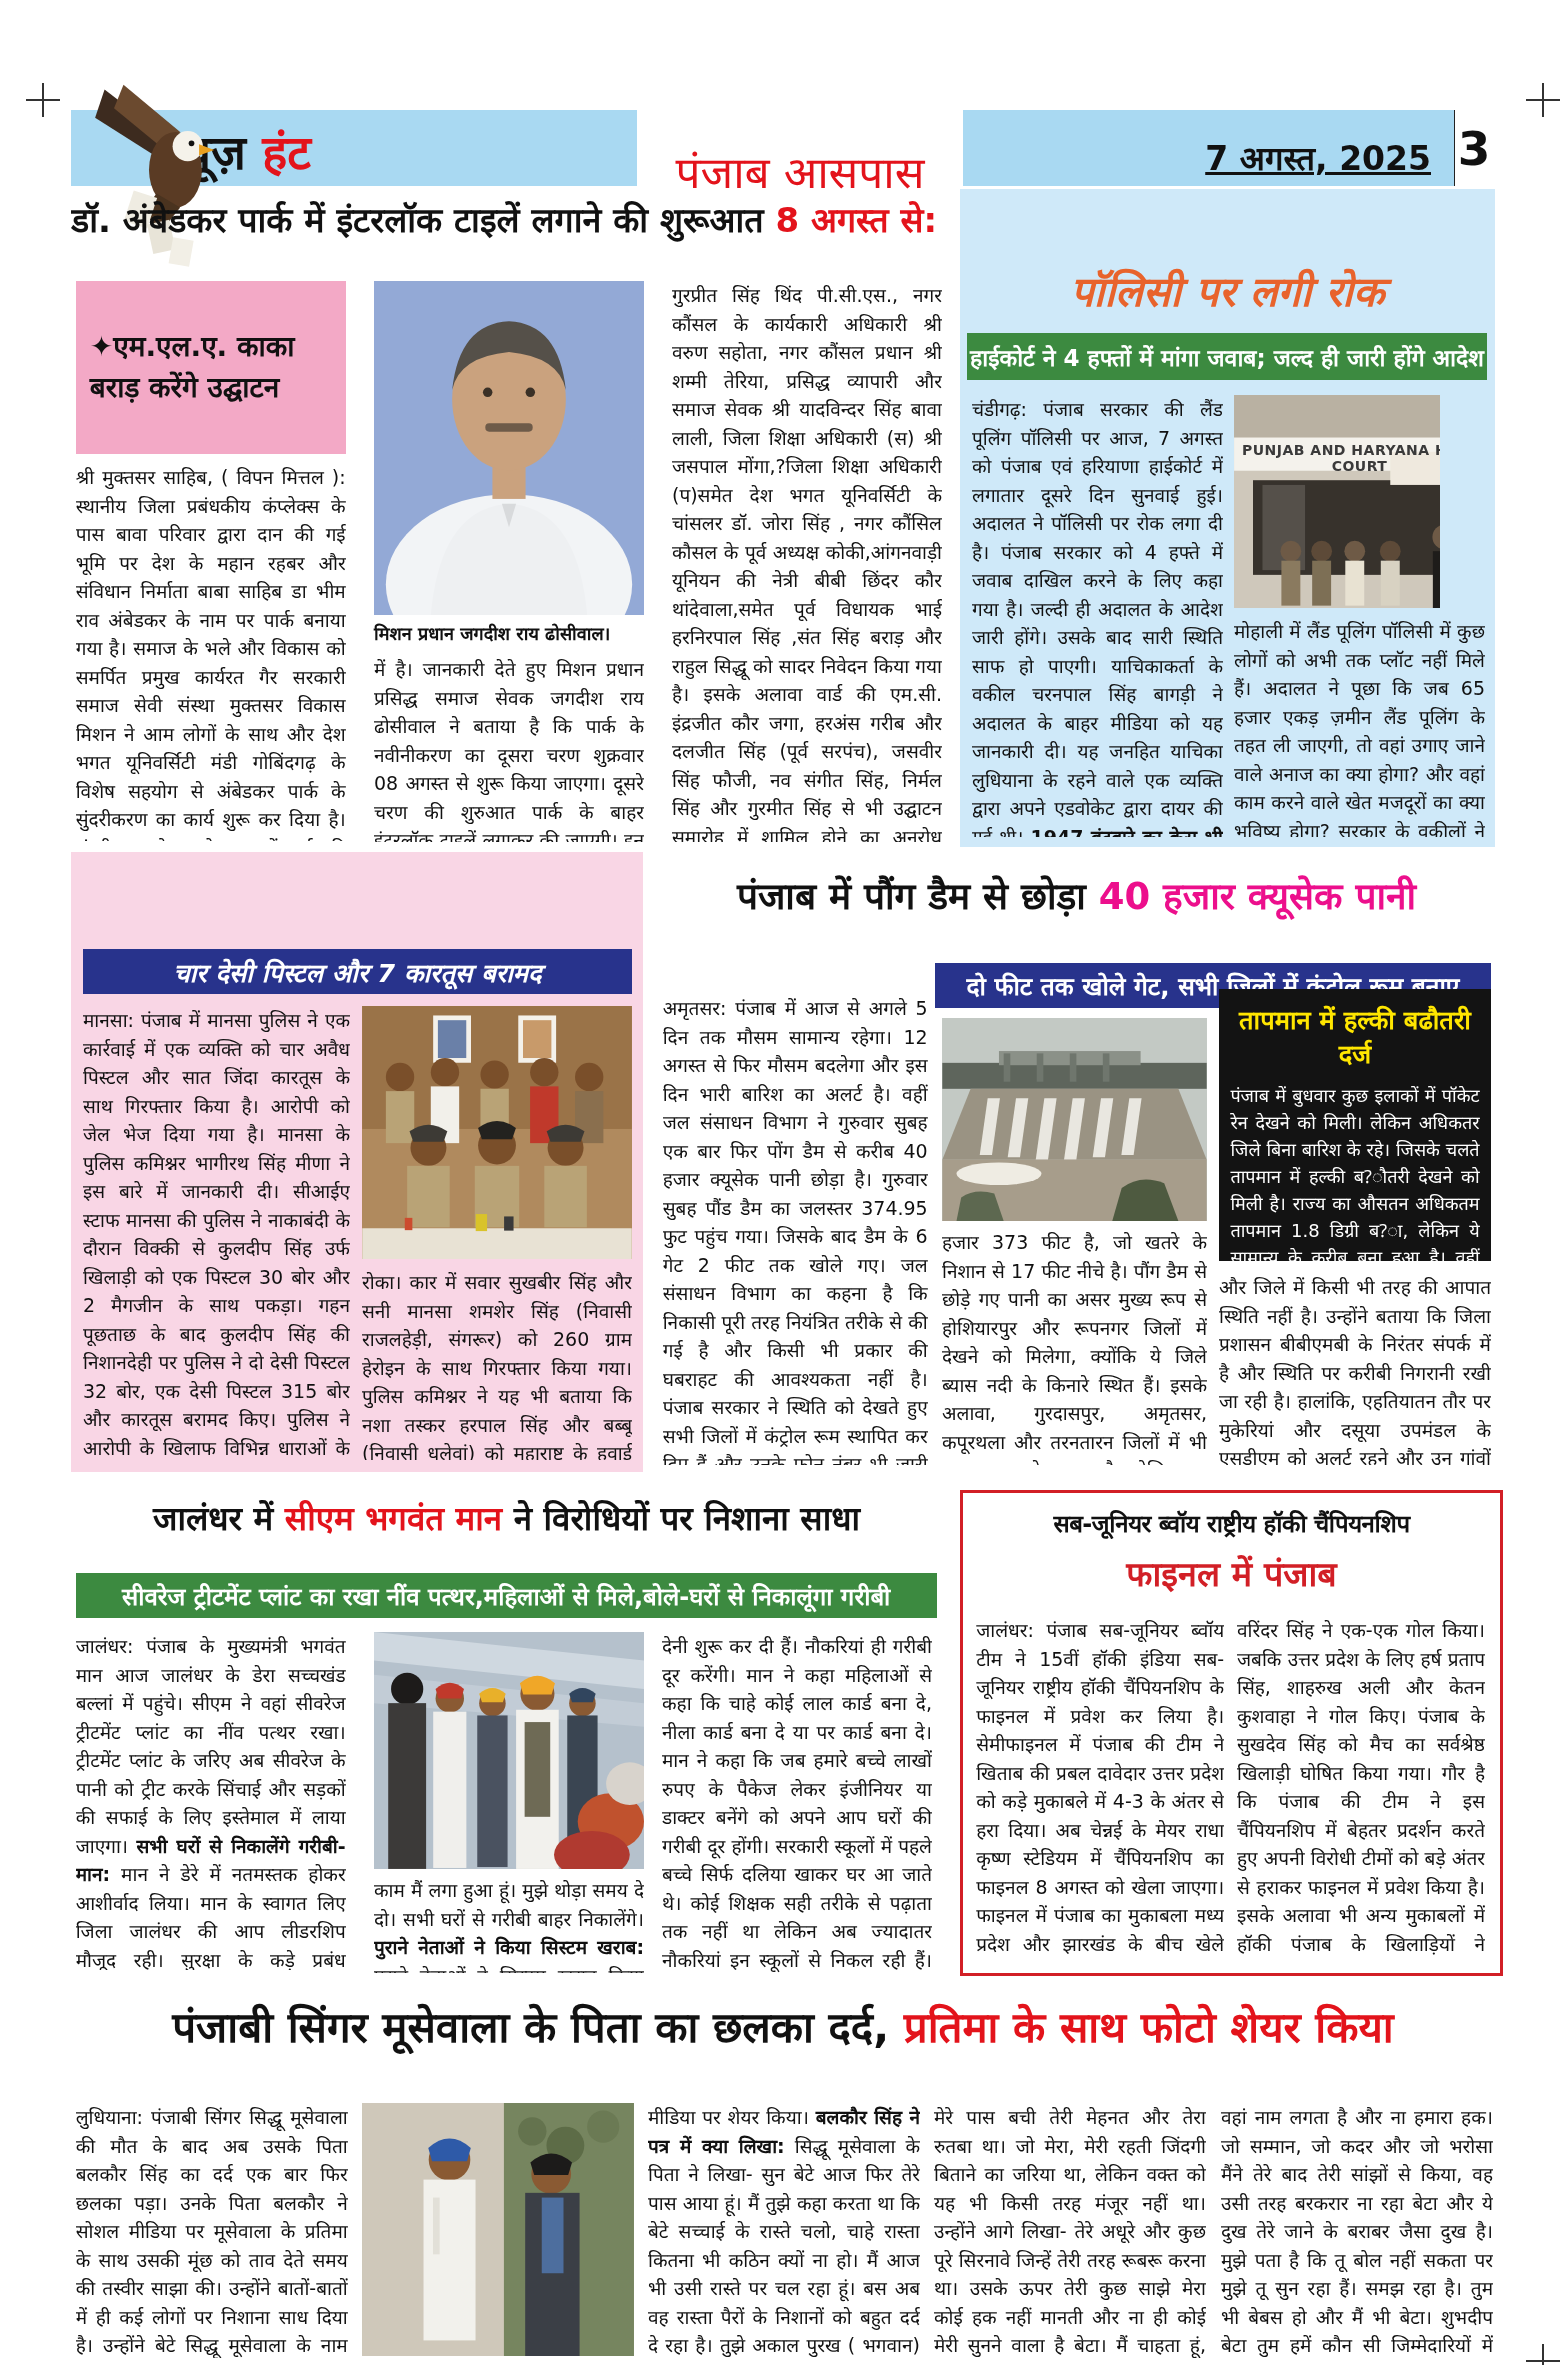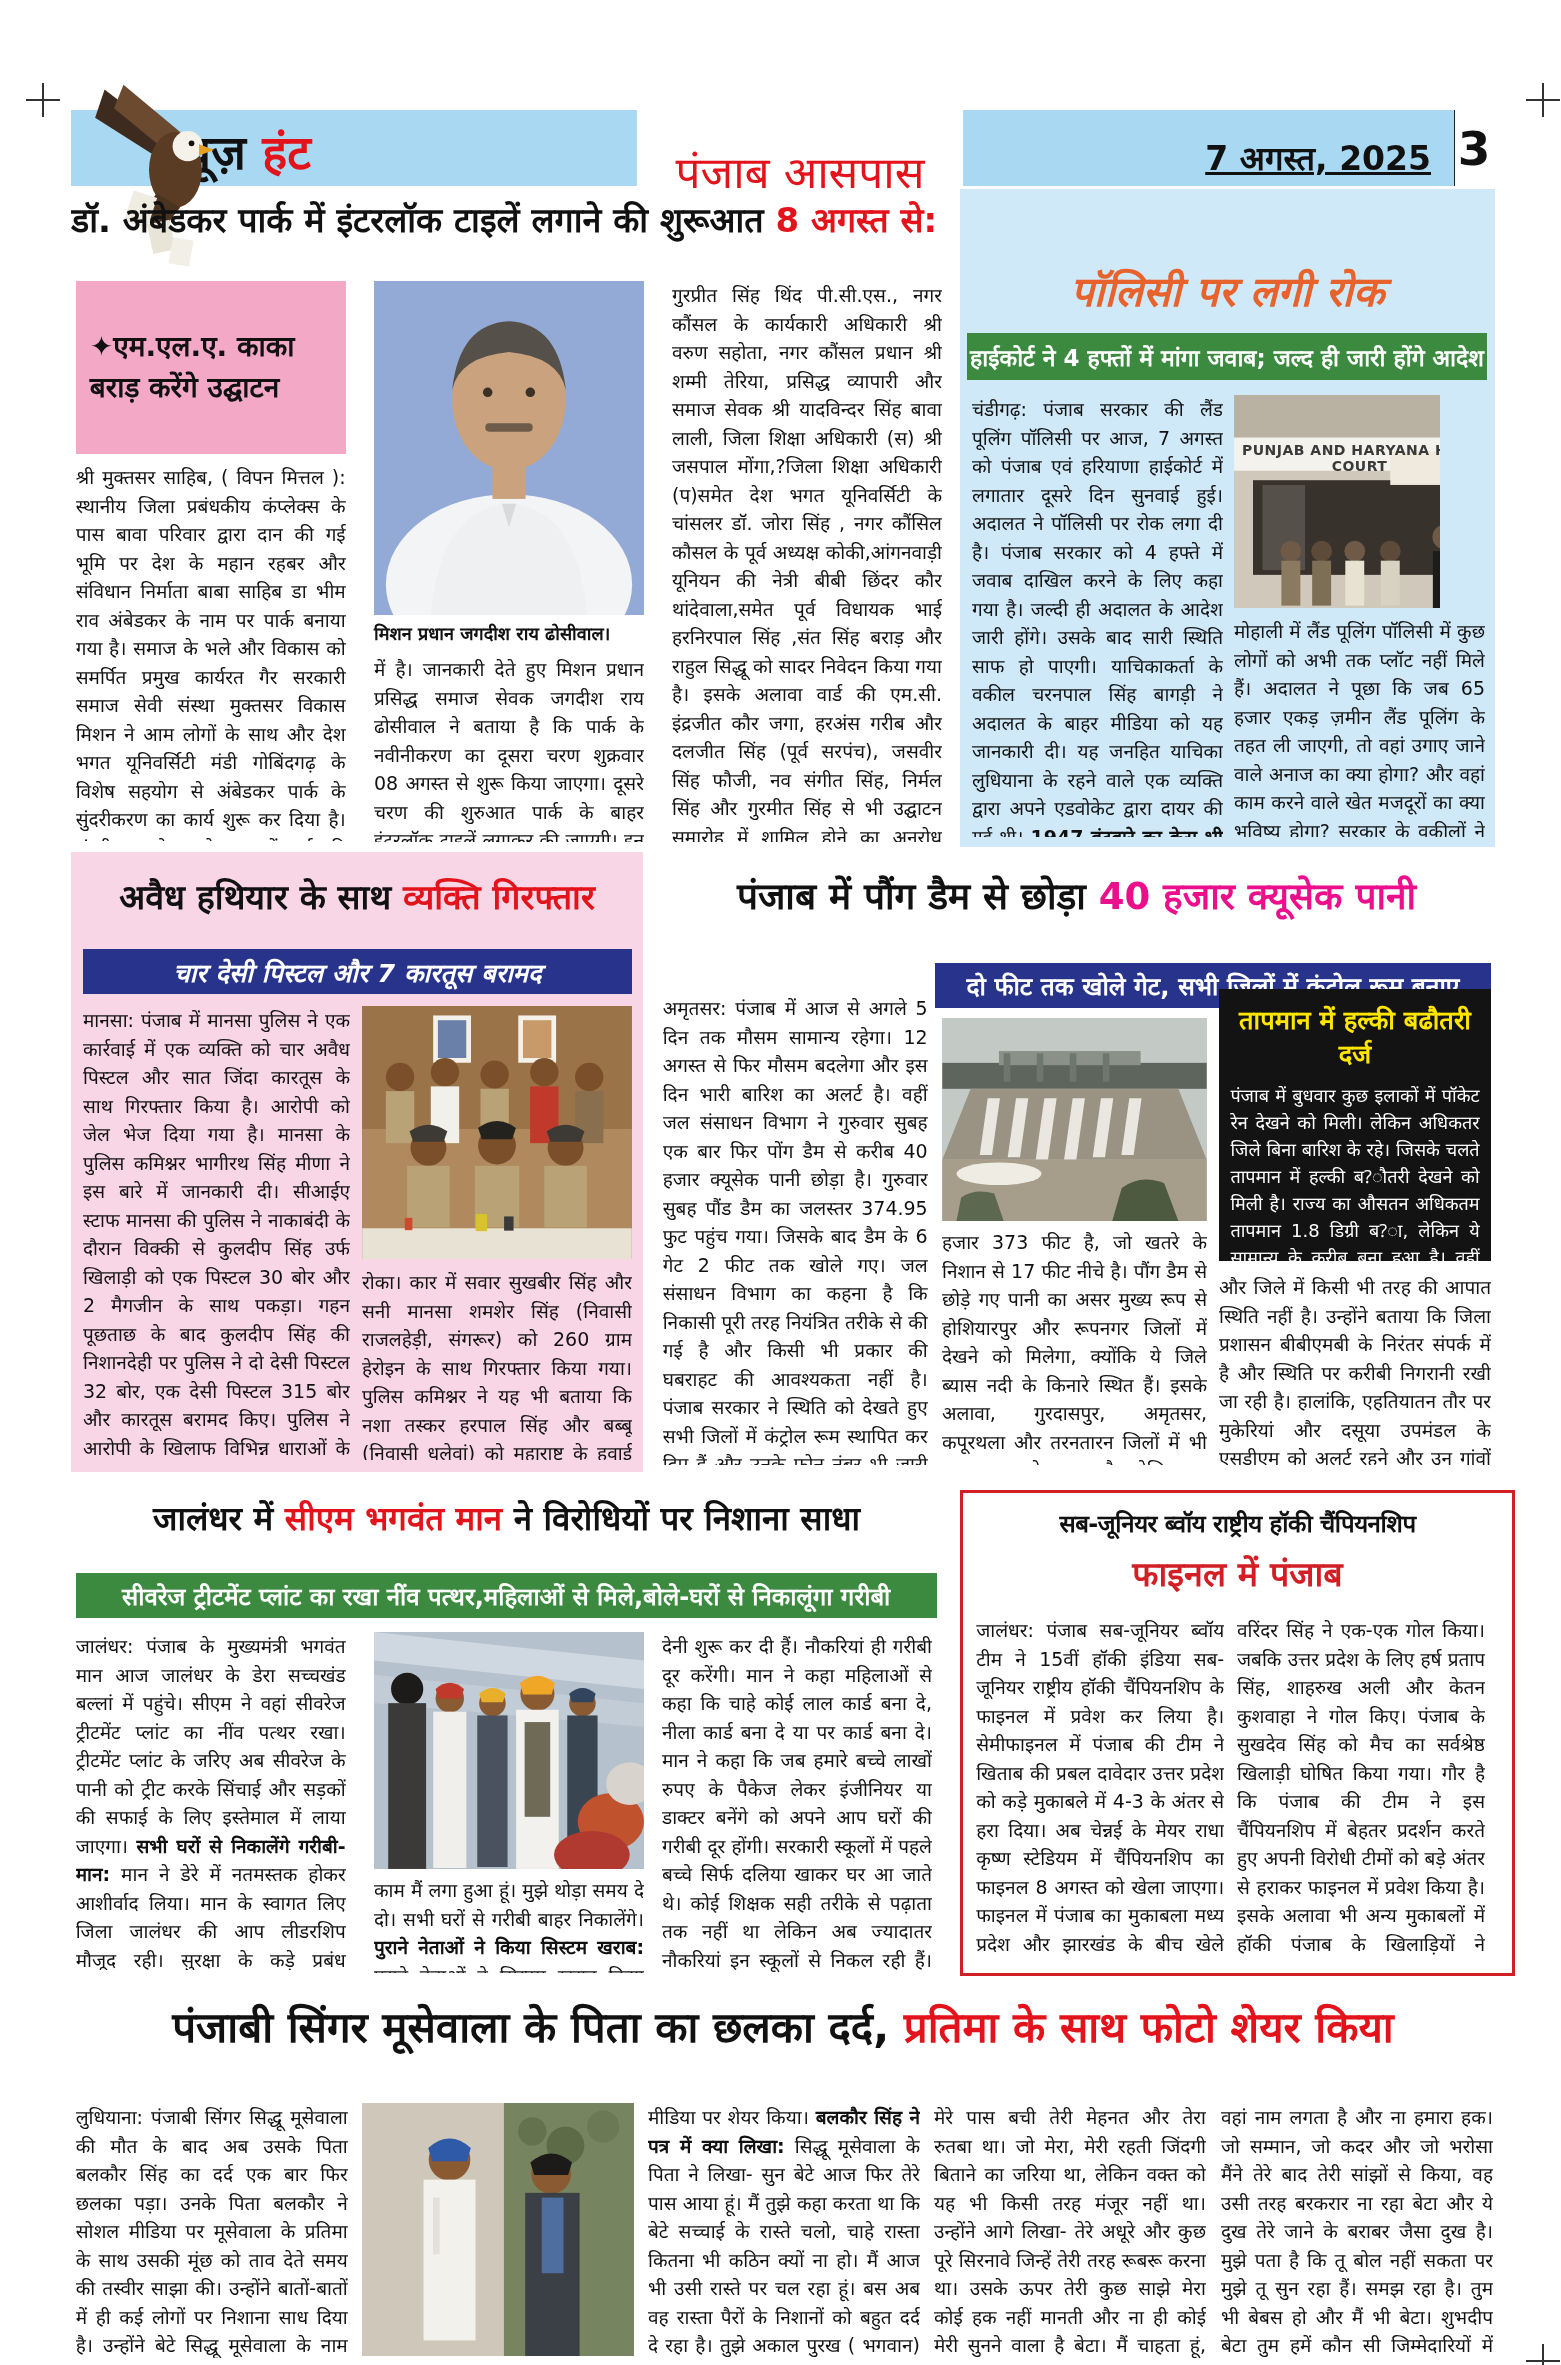--- a/index.html
+++ b/index.html
@@ -116,23 +116,20 @@
         <circle cx="445" cy="300" r="26" fill="#6e5a46"></circle>
           <rect x="420" y="330" width="52" height="120" fill="#1e1c1a"></rect>
       </svg>
       <div class="abs" style="left:0;top:47px;width:251px;text-align:center;font-size:14px;font-weight:bold;color:#3a3a3a;letter-spacing:0.5px;">PUNJAB AND HARYANA HIGH COURT</div>
     </div>
 
     <div class="abs bodytext" style="left:274px;top:428px;width:251px;height:220px;">मोहाली में लैंड पूलिंग पॉलिसी में कुछ लोगों को अभी तक प्लॉट नहीं मिले हैं। अदालत ने पूछा कि जब 65 हजार एकड़ ज़मीन लैंड पूलिंग के तहत ली जाएगी, तो वहां उगाए जाने वाले अनाज का क्या होगा? और वहां काम करने वाले खेत मजदूरों का क्या भविष्य होगा? सरकार के वकीलों ने भी अपने पक्ष में तर्क रखे। इस पर अदालत ने कहा कि सरकार के पास दो विकल्प हैं- या तो वह यह नीति वापस ले ले, या फिर अदालत इसे रद्द कर देगी।</div>
   </div>
 
   <div class="abs" style="left:71px;top:852px;width:572px;height:620px;background:#f9d6e5;">
-    <div class="headline" style="position:absolute;left:0;top:21px;width:100%;font-size:34px;">
-      <span style="color:#111;">अवैध हथियार के साथ </span><span style="color:#e3131b;">व्यक्ति गिरफ्तार</span>
-    </div>
     <div class="abs strap" style="left:12px;top:97px;width:549px;height:45px;background:#28338c;font-style:italic;">
       <span style="font-size:25.5px;white-space:nowrap;">चार देसी पिस्टल और 7 कारतूस बरामद</span>
     </div>
 
     <div class="abs bodytext" style="left:12px;top:154px;width:267px;height:454px;">
       <span>मानसा: पंजाब में मानसा पुलिस ने एक कार्रवाई में एक व्यक्ति को चार अवैध पिस्टल और सात जिंदा कारतूस के साथ गिरफ्तार किया है। आरोपी को जेल भेज दिया गया है। मानसा के पुलिस कमिश्नर भागीरथ सिंह मीणा ने इस बारे में जानकारी दी। सीआईए स्टाफ मानसा की पुलिस ने नाकाबंदी के दौरान विक्की से कुलदीप सिंह उर्फ खिलाड़ी को एक पिस्टल 30 बोर और 2 मैगजीन के साथ पकड़ा। गहन पूछताछ के बाद कुलदीप सिंह की निशानदेही पर पुलिस ने दो देसी पिस्टल 32 बोर, एक देसी पिस्टल 315 बोर और कारतूस बरामद किए। पुलिस ने आरोपी के खिलाफ विभिन्न धाराओं के तहत मामला दर्ज कर उसे रिमांड पर लिया है। </span>
     </div>
 
     <div class="photo" style="left:291px;top:154px;width:270px;height:253px;background:#b08a5e;">
       <svg width="270" height="253" viewBox="0 0 570 535">
@@ -253,21 +250,21 @@
       </svg>
     </div>
 
     <div class="abs bodytext" style="left:303px;top:395px;width:270px;height:97px;">
       <span>काम मैं लगा हुआ हूं। मुझे थोड़ा समय दे दो। सभी घरों से गरीबी बाहर निकालेंगे। </span><strong>पुराने नेताओं ने किया सिस्टम खराब:</strong><span> पुराने नेताओं ने सिस्टम खराब किया हुआ था। बच्चों को हमने नौकरियां</span>
     </div>
 
     <div class="abs bodytext" style="left:591px;top:151px;width:270px;height:341px;">देनी शुरू कर दी हैं। नौकरियां ही गरीबी दूर करेंगी। मान ने कहा महिलाओं से कहा कि चाहे कोई लाल कार्ड बना दे, नीला कार्ड बना दे या पर कार्ड बना दे। मान ने कहा कि जब हमारे बच्चे लाखों रुपए के पैकेज लेकर इंजीनियर या डाक्टर बनेंगे को अपने आप घरों की गरीबी दूर होंगी। सरकारी स्कूलों में पहले बच्चे सिर्फ दलिया खाकर घर आ जाते थे। कोई शिक्षक सही तरीके से पढ़ाता तक नहीं था लेकिन अब ज्यादातर नौकरियां इन स्कूलों से निकल रही हैं। फस्ट आ रहे हैं। पहले नेताओं ने युवाओं को नशों पर लगा दिया है। लेकिन अब हम सब कुछ सही कर रहे हैं। जब हमारा बच्चा तंदरुस्त होगा तभी वह पढ़ सकेगा।</div>
   </div>
 
-  <div class="abs" style="left:960px;top:1490px;width:537px;height:480px;background:#fff;border:3.8px solid #d21f26;padding-left:12px;">
+  <div class="abs" style="left:960px;top:1490px;width:537px;height:480px;background:#fff;border:3.8px solid #d21f26;">
     <div class="headline" style="position:absolute;left:0;top:13.2px;width:100%;font-size:24px;color:#111;letter-spacing:-0.5px;">सब-जूनियर ब्वॉय राष्ट्रीय हॉकी चैंपियनशिप</div>
     <div class="headline" style="position:absolute;left:0;top:57px;width:100%;font-size:34px;color:#d21f26;">फाइनल में पंजाब</div>
     <div class="abs bodytext" style="left:13.2px;top:123px;width:248px;height:341px;">जालंधर: पंजाब सब-जूनियर ब्वॉय टीम ने 15वीं हॉकी इंडिया सब-जूनियर राष्ट्रीय हॉकी चैंपियनशिप के फाइनल में प्रवेश कर लिया है। सेमीफाइनल में पंजाब की टीम ने खिताब की प्रबल दावेदार उत्तर प्रदेश को कड़े मुकाबले में 4-3 के अंतर से हरा दिया। अब चेन्नई के मेयर राधा कृष्ण स्टेडियम में चैंपियनशिप का फाइनल 8 अगस्त को खेला जाएगा। फाइनल में पंजाब का मुकाबला मध्य प्रदेश और झारखंड के बीच खेले जाने वाले मैच के विजेता से होगा। हॉकी पंजाब के अध्यक्ष नितिन कोहली और महासचिव अमरीक सिंह पुआर ने बताया कि सुखदेव सिंह ने पंजाब के लिए दो, मनदीप सिंह और</div>
     <div class="abs bodytext" style="left:274px;top:123px;width:248px;height:341px;">वरिंदर सिंह ने एक-एक गोल किया। जबकि उत्तर प्रदेश के लिए हर्ष प्रताप सिंह, शाहरुख अली और केतन कुशवाहा ने गोल किए। पंजाब के सुखदेव सिंह को मैच का सर्वश्रेष्ठ खिलाड़ी घोषित किया गया। गौर है कि पंजाब की टीम ने इस चैंपियनशिप में बेहतर प्रदर्शन करते हुए अपनी विरोधी टीमों को बड़े अंतर से हराकर फाइनल में प्रवेश किया है। इसके अलावा भी अन्य मुकाबलों में हॉकी पंजाब के खिलाड़ियों ने जबरदस्त प्रदर्शन की बदौलत नेशनल स्तर पर पंजाब और जालंधर का नाम रोशन किया। मैन ऑफ द मैच सुखदेव सिंह।</div>
   </div>
 
   <div class="abs" style="left:71px;top:1987px;width:1424px;height:374px;">
     <div class="headline" style="position:absolute;left:0;top:9.5px;width:100%;font-size:42px;">
       <span style="color:#111;">पंजाबी सिंगर मूसेवाला के पिता का छलका दर्द, </span><span style="color:#e3131b;">प्रतिमा के साथ फोटो शेयर किया</span>
     </div>

